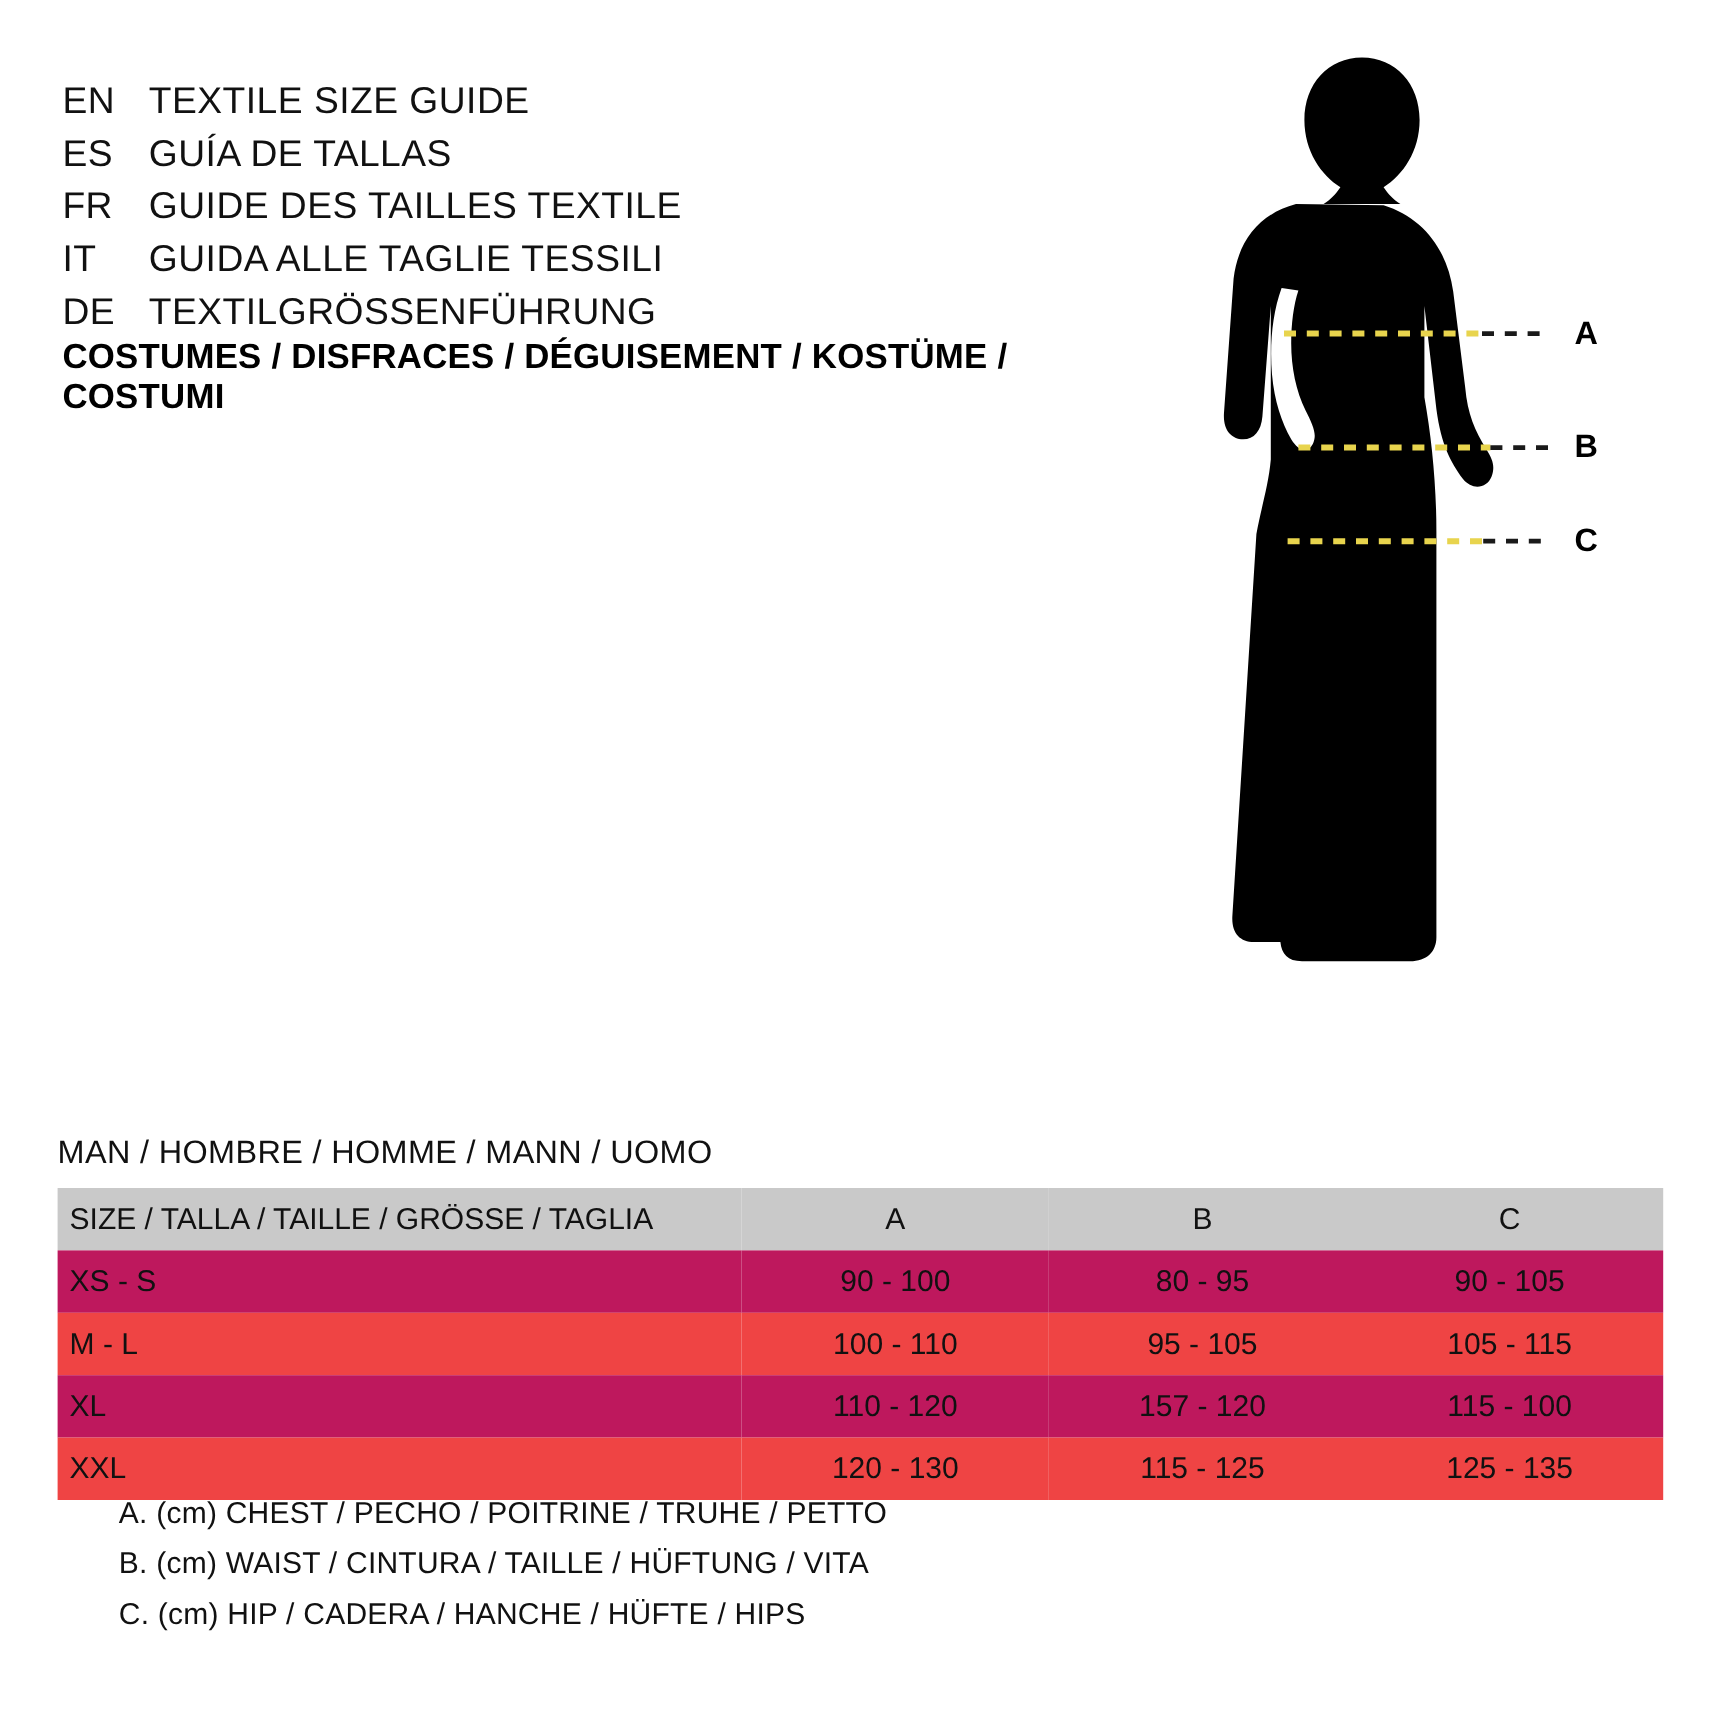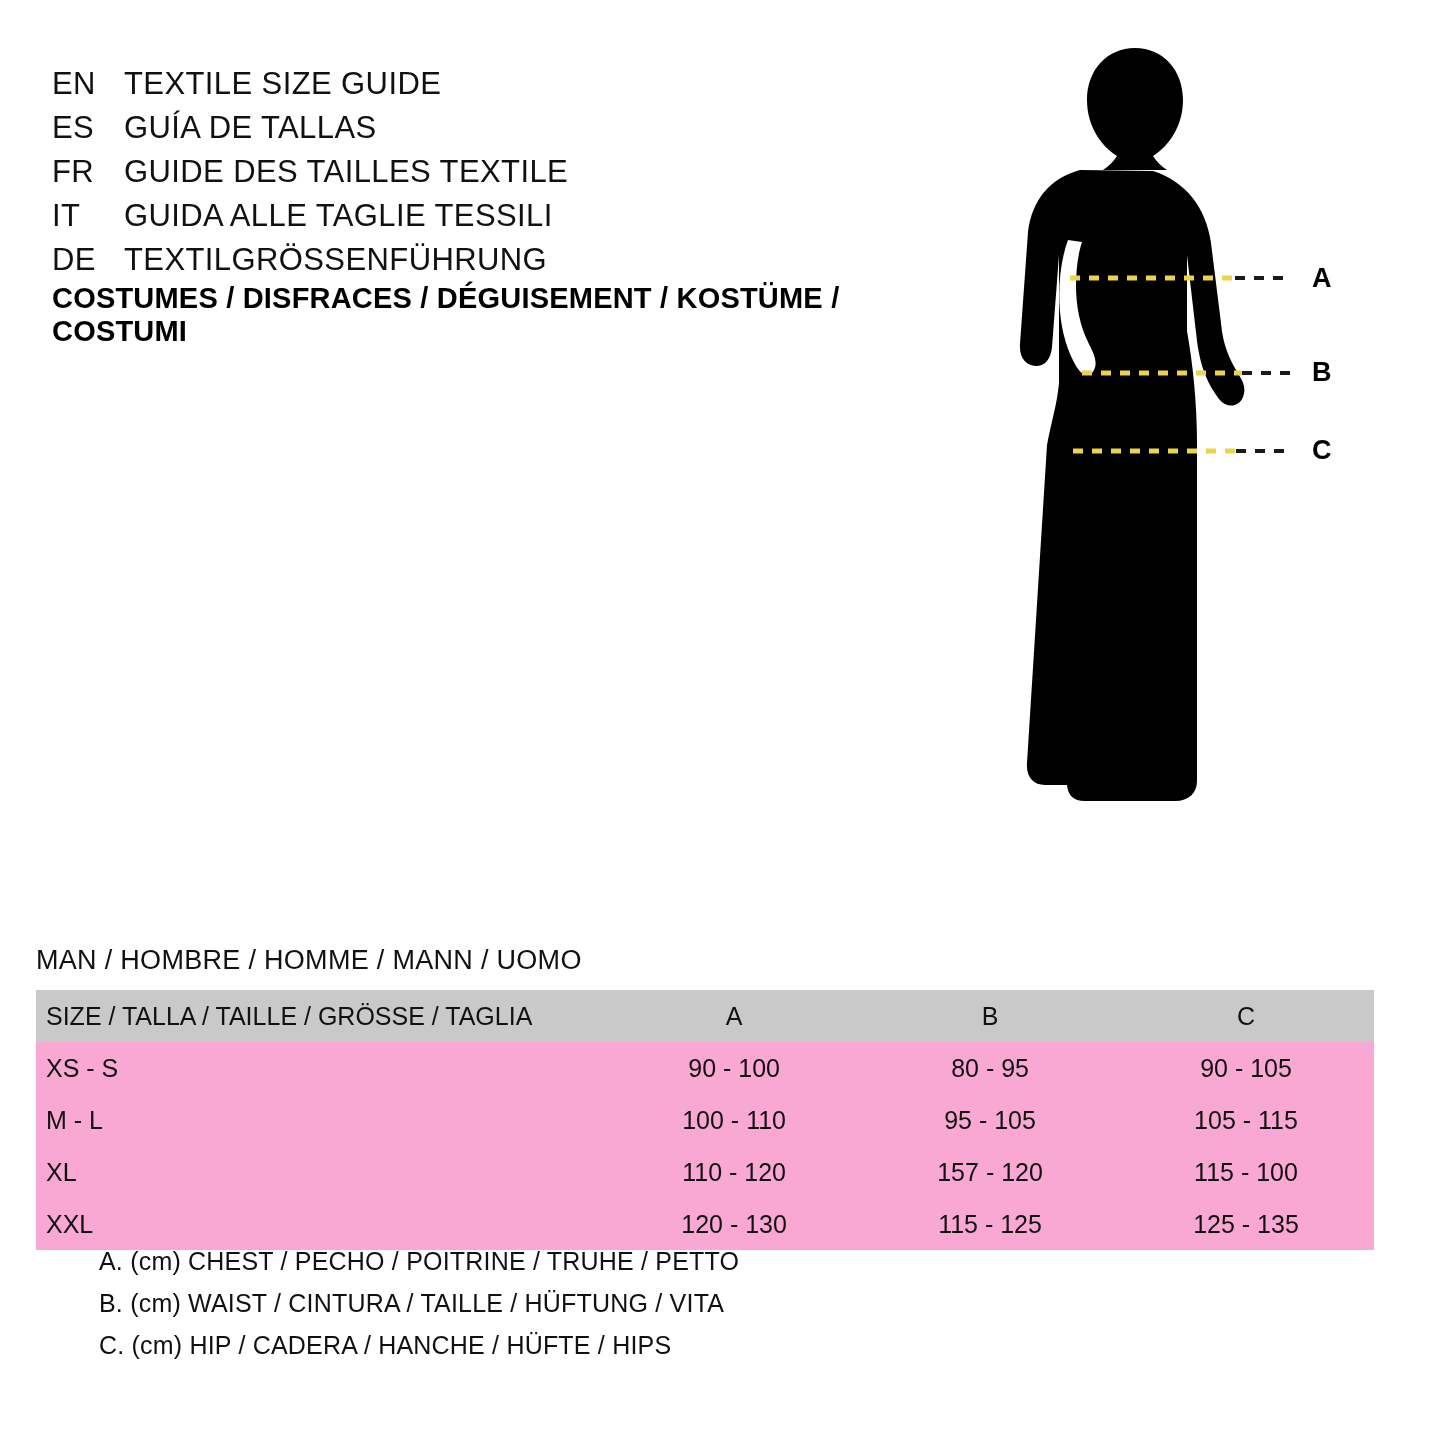--- a/index.html
+++ b/index.html
@@ -62,21 +62,21 @@
     font-weight: bold;
     color: #000000;
   }
   .meas-a { left: 352px; top: 233px; }
   .meas-b { left: 352px; top: 327px; }
   .meas-c { left: 352px; top: 405px; }
 
   
   .table-section {
     position: absolute;
-    left: 36px;
+    left: 48px;
     top: 945px;
     width: 1340px;
   }
   .table-caption {
     font-size: 27px;
     color: #111111;
     margin-bottom: 14px;
     letter-spacing: 0.3px;
   }
   table.size-table {
@@ -95,24 +95,24 @@
   table.size-table th.col-size,
   table.size-table td.col-size {
     text-align: left;
     padding-left: 10px;
     width: 590px;
   }
   table.size-table thead tr {
     background: #c9c9c9;
   }
   table.size-table tbody tr.odd {
-    background: #f9a8d4;
+    background: #be185d;
   }
   table.size-table tbody tr.even {
-    background: #f9a8d4;
+    background: #ef4444;
   }
   .col-m { width: 250px; }
 
   
   .legend {
     position: absolute;
     left: 52px;
     top: 1240px;
     width: 1000px;
   }

